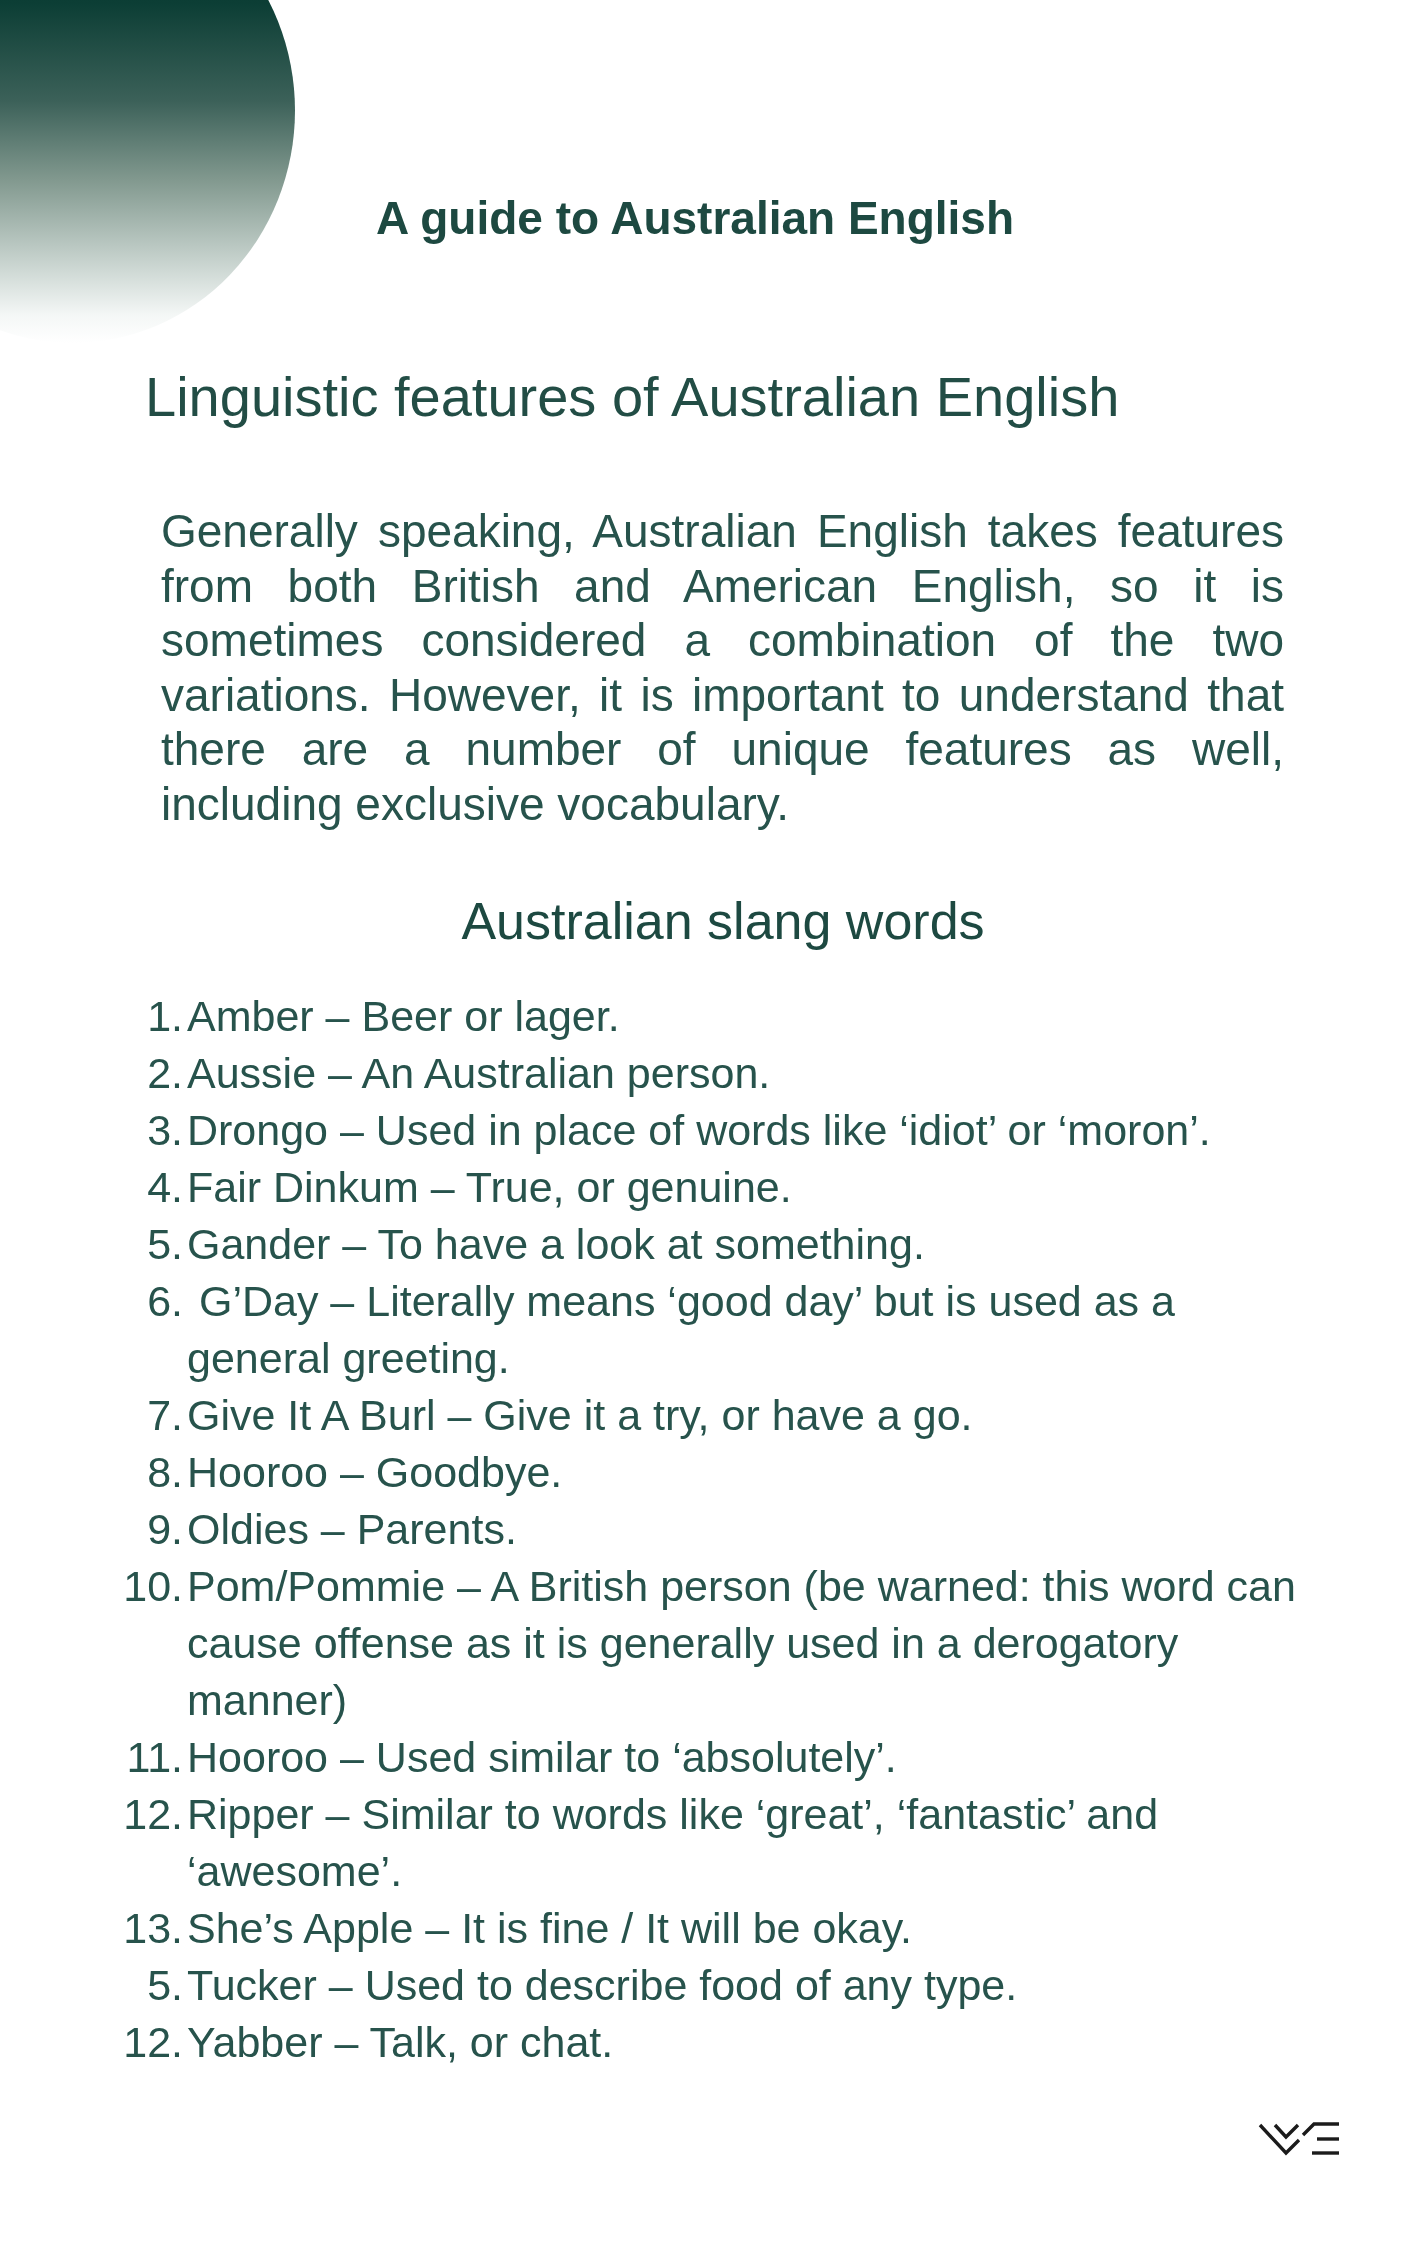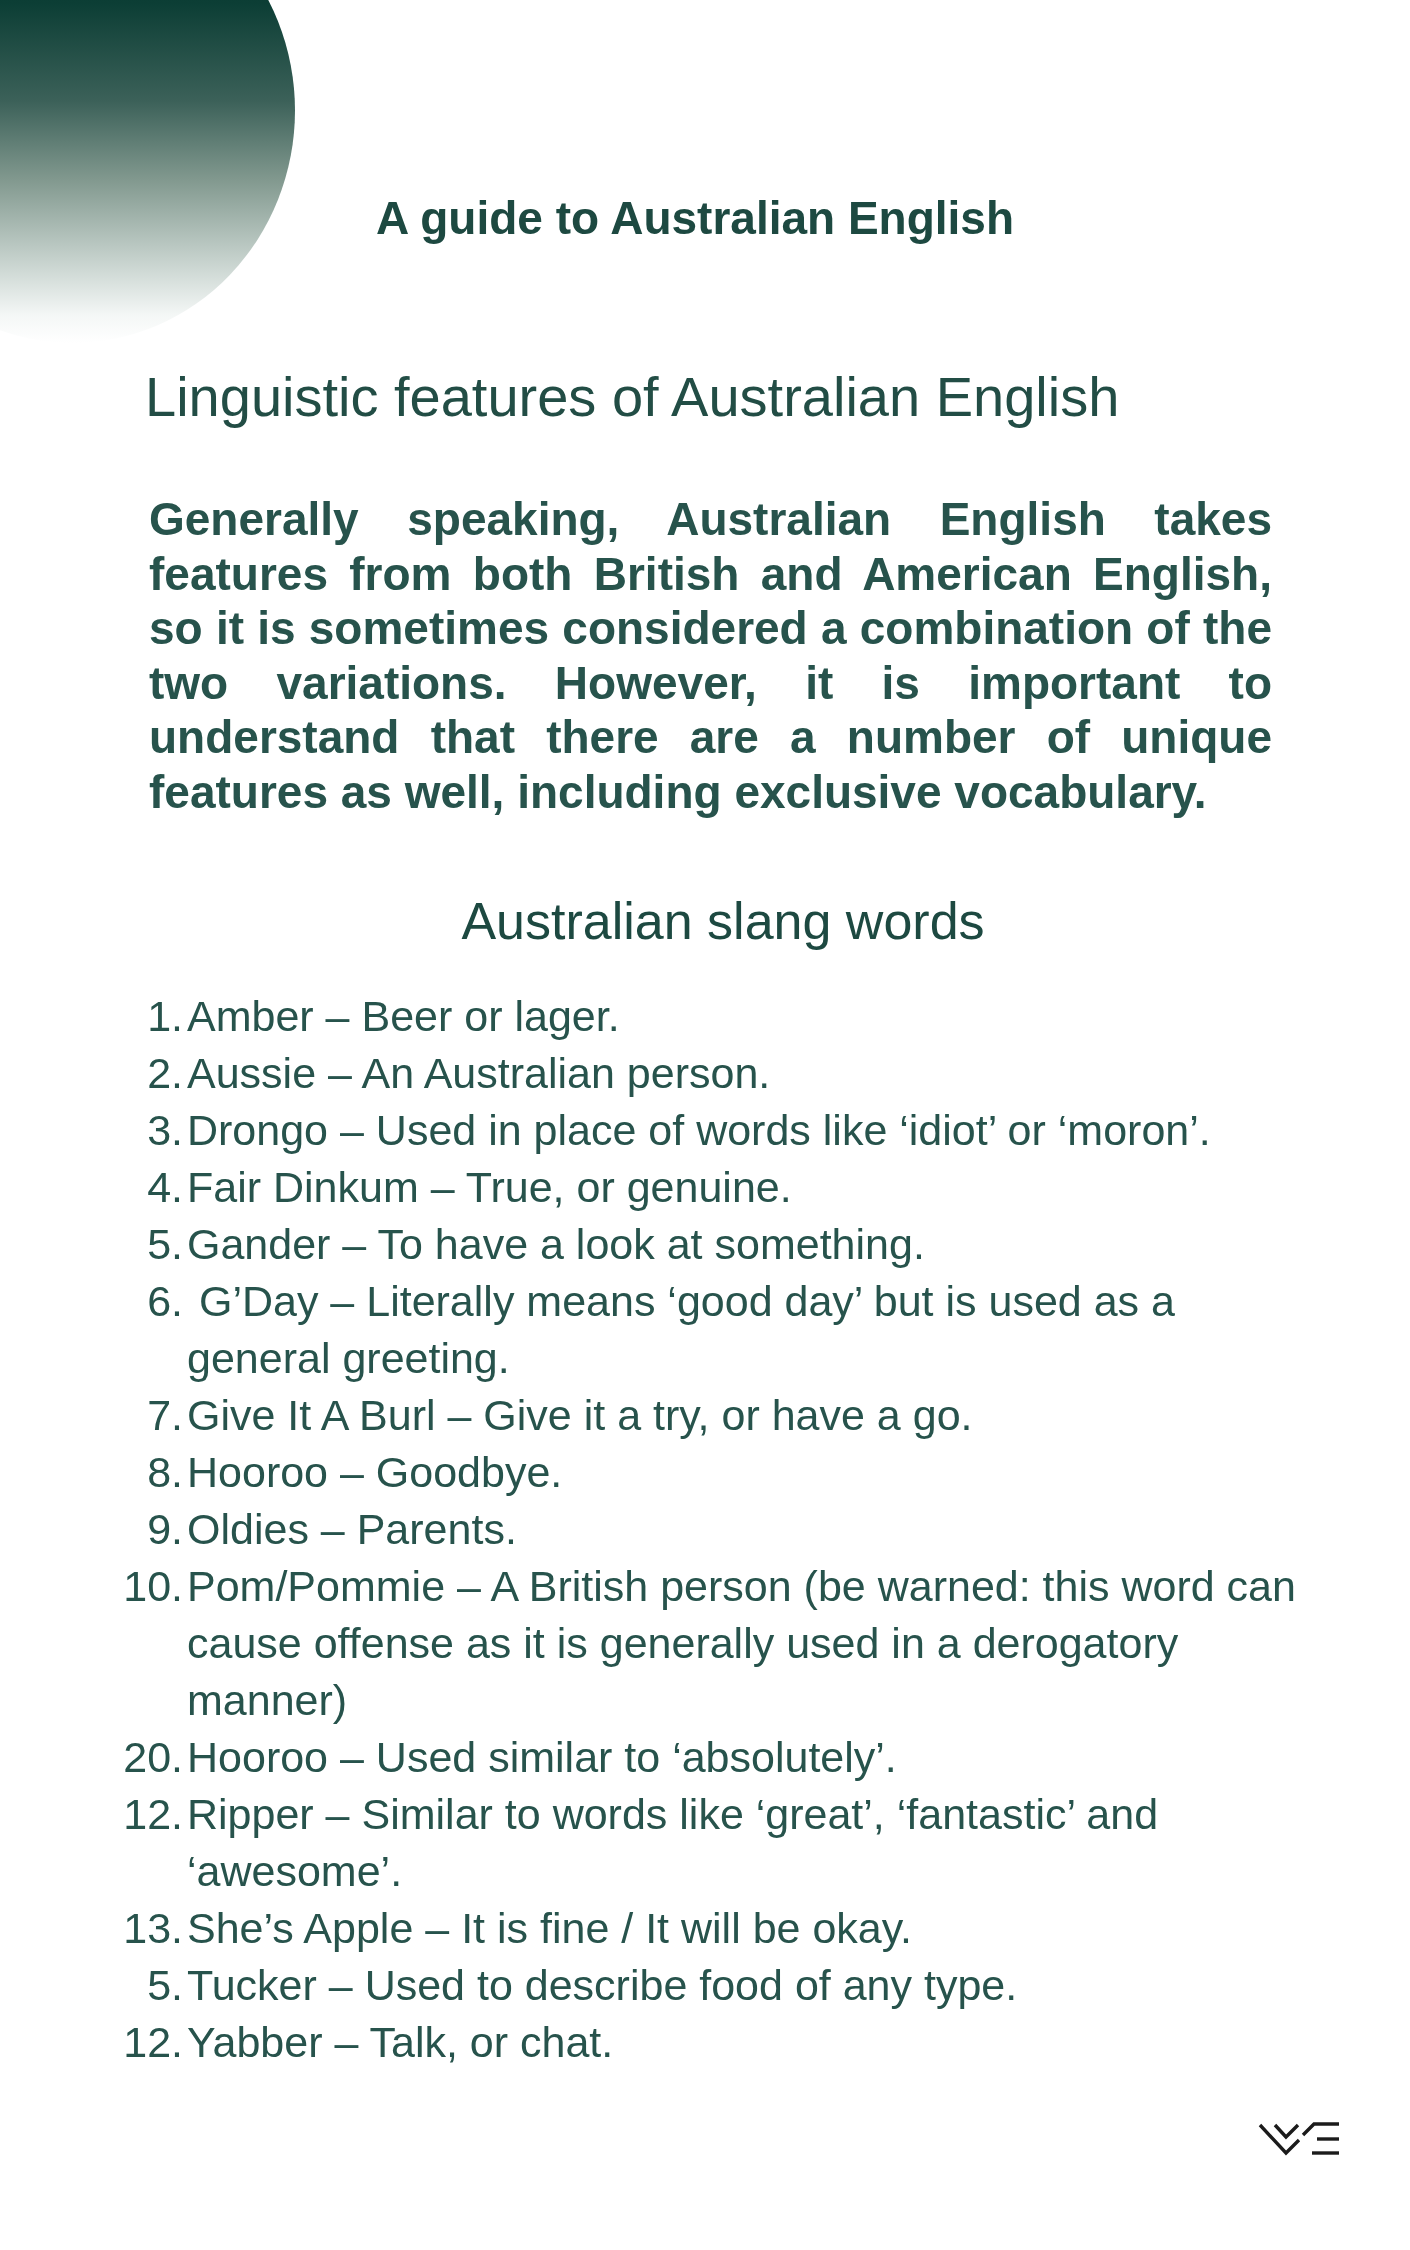--- a/index.html
+++ b/index.html
@@ -53,24 +53,24 @@
     line-height: 54px;
     font-weight: 400;
     color: #224d45;
   }
 
   .para {
     position: absolute;
     top: 488px;
     left: 145px;
     width: 1123px;
-    margin: 4px;
+    margin: 16px;
     font-size: 46px;
     line-height: 54.5px;
-    font-weight: 700;
+    font-weight: 400;
     color: #27534c;
     text-align: justify;
   }
 
   .slang-heading {
     position: absolute;
     top: 874px;
     left: 0;
     width: 1410px;
     margin: 18px;
@@ -167,21 +167,21 @@
     </li>
   <li>
       <span class="num">9.</span>
       <span class="txt">Oldies – Parents.</span>
     </li>
   <li>
       <span class="num">10.</span>
       <span class="txt">Pom/Pommie – A British person (be warned: this word can cause offense as it is generally used in a derogatory manner)</span>
     </li>
   <li>
-      <span class="num">20.</span>
+      <span class="num">11.</span>
       <span class="txt">Hooroo – Used similar to ‘absolutely’.</span>
     </li>
   <li>
       <span class="num">12.</span>
       <span class="txt">Ripper – Similar to words like ‘great’, ‘fantastic’ and ‘awesome’.</span>
     </li>
   <li>
       <span class="num">13.</span>
       <span class="txt">She’s Apple – It is fine / It will be okay.</span>
     </li>

